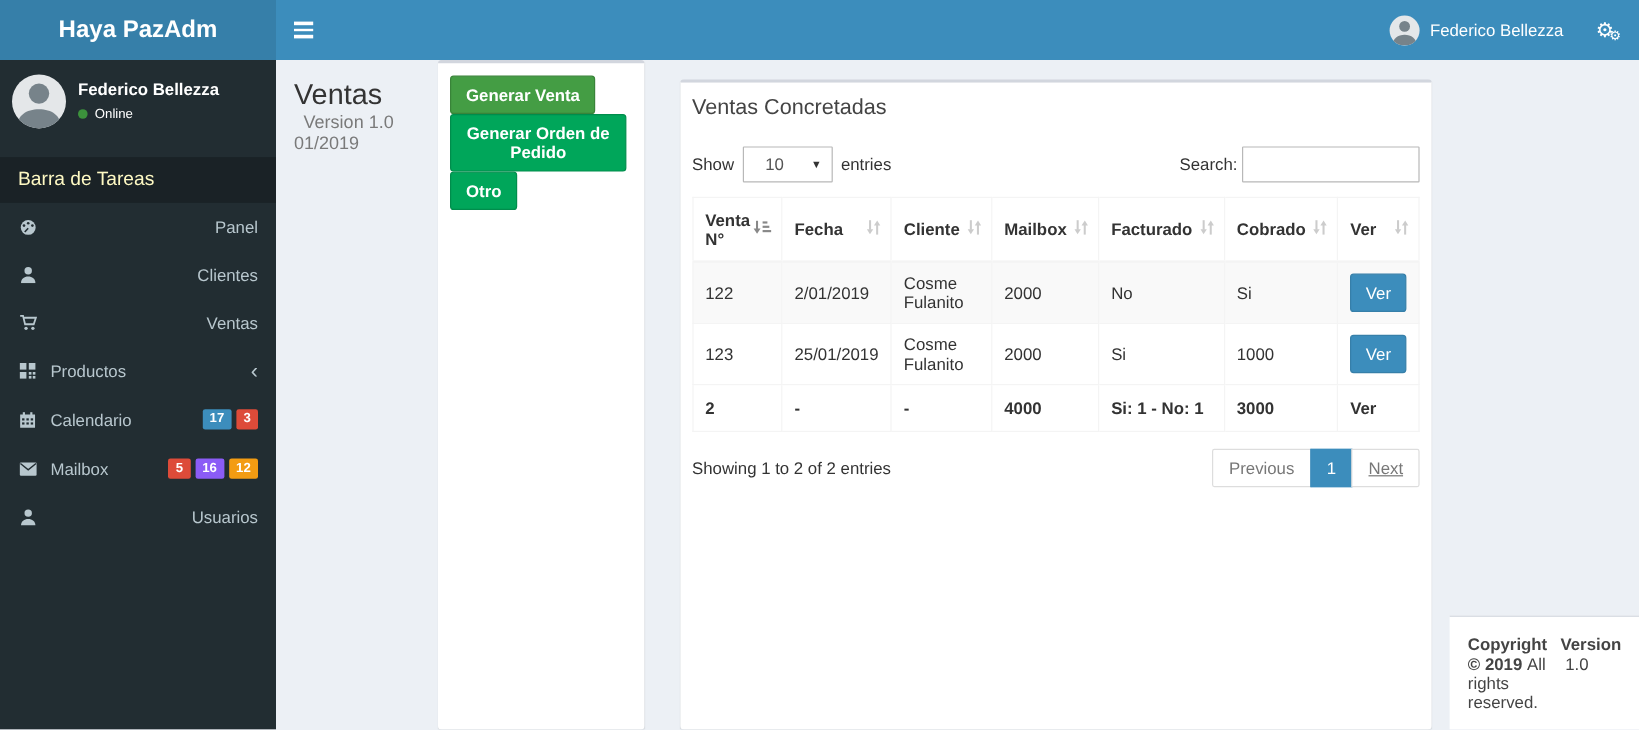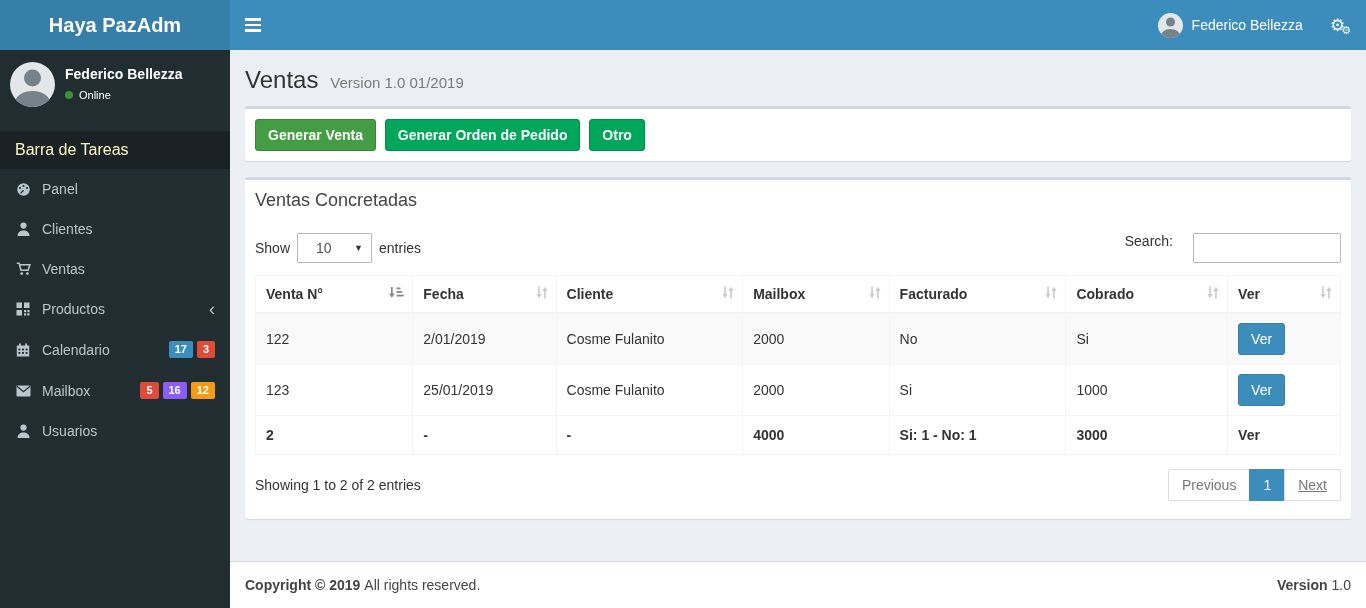--- a/index.html
+++ b/index.html
@@ -28,44 +28,44 @@
   .user-info { padding-top:4px; }
   .user-name { color:#fff; font-weight:600; font-size:14px; }
   .user-status { margin-top:7px; color:#fff; font-size:11px; display:flex; align-items:center; gap:6px; }
   .dot-online { width:8px; height:8px; border-radius:50%; background:#3c923c; display:inline-block; }
   .sidebar-form { margin:12px 15px 10px; height:35px; background:#374850; border:1px solid #374850; border-radius:3px; display:flex; }
   .sidebar-form input { flex:1; background:transparent; border:none; outline:none; color:#ccc; font-size:14px; padding:0 12px; font-family:inherit; }
   .sidebar-form input::placeholder { color:#9aa8ae; }
   .sidebar-form .search-btn { width:35px; border:none; background:transparent; display:flex; align-items:center; justify-content:center; cursor:pointer; }
   .sidebar-header { margin-top:14px; padding:10px 15px; background:#1a2226; color:#fef9c3; font-size:16px; }
   .sidebar-menu { list-style:none; }
-  .menu-item { display:flex; align-items:center; gap:11px; padding:12px 15px; color:#b8c7ce; font-size:14px; cursor:pointer; }
+  .menu-item { display:flex; align-items:center; gap:11px; padding:12px 15px; color:#b8c7ce; font-size:14px; cursor:pointer;justify-content:space-between; }
   .menu-item .mi-icon { width:16px; display:flex; justify-content:center; flex:0 0 auto; }
   .menu-right { margin-left:auto; display:flex; gap:4px; align-items:center; }
   .chevron { margin-left:auto; font-size:18px; line-height:10px; color:#b8c7ce; }
   .label-badge { font-size:11px; font-weight:bold; color:#fff; padding:2px 6px; border-radius:2px; line-height:1.2; }
 
   
-  .content-wrapper { margin-left:230px; height:558px; display:flex; flex-direction:column; background:#ecf0f5; }
+  .content-wrapper { margin-left:230px; height:558px; display:flex; background:#ecf0f5; }
   .content-header { padding:16px 15px 12px; }
   .content-header h1 { display:inline; font-size:24px; font-weight:400; color:#333; }
   .content-header small { font-size:15px; color:#7a7a7a; margin-left:8px; font-weight:300; }
 
   .box { background:#fff; border-top:3px solid #d2d6de; border-radius:3px; box-shadow:0 1px 1px rgba(0,0,0,.1); margin:0 15px; }
   .box-actions .box-body { padding:10px; }
   .btn { display:inline-block; border-radius:3px; color:#fff; font-size:14px; padding:7px 12px; border:1px solid transparent; margin-right:5px; cursor:pointer; font-family:inherit;font-weight:bold; }
 
   .box-table { margin-top:16px; }
   .box-header { padding:10px; font-size:18px; color:#444; }
   .box-body { padding:10px; }
   .dt-controls { display:flex; justify-content:space-between; align-items:center; margin:2px 0 12px; }
   .dt-length { display:flex; align-items:center; gap:7px; color:#333; }
   .fake-select { width:75px; height:30px; border:1px solid #b8b8b8; border-radius:1px; display:flex; align-items:center; padding:0 8px 0 18px; color:#555; cursor:pointer; background:#fff; }
   .fake-select .caret { margin-left:auto; font-size:9px; color:#333; }
-  .dt-search { display:flex; gap:20px; color:#333; }
+  .dt-search { display:flex; align-items:center; gap:4px; color:#333; }
   .dt-search input { width:148px; height:30px; border:1px solid #b8b8b8; border-radius:1px; padding:0 8px; font-size:14px; outline:none; font-family:inherit; }
 
   table.dataTable { width:100%; border-collapse:collapse; font-size:14px; }
   table.dataTable th, table.dataTable td { border:1px solid #f4f4f4; text-align:left; vertical-align:middle; }
   table.dataTable thead th { padding:10px 26px 10px 10px; font-weight:bold; color:#333; position:relative; cursor:pointer; border-bottom:2px solid #f4f4f4; }
   table.dataTable tbody td { padding:8px 10px; height:51px; color:#333; }
   table.dataTable tbody tr:nth-child(odd) { background:#f9f9f9; }
   table.dataTable tfoot th { padding:11px 10px; font-weight:bold; color:#333; }
   .sort-icon { position:absolute; right:8px; top:50%; transform:translateY(-50%); }
   .btn-ver { background:#3c8dbc; border:1px solid #367fa9; color:#fff; border-radius:3px; padding:7px 12px; font-size:14px; cursor:pointer; font-family:inherit; }

